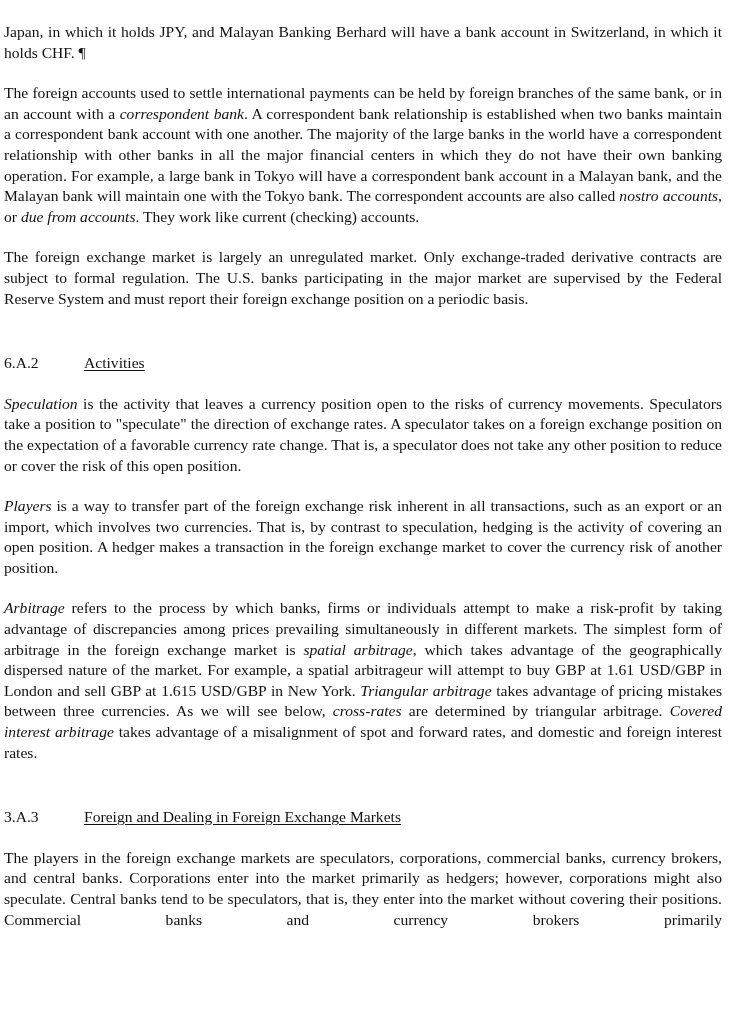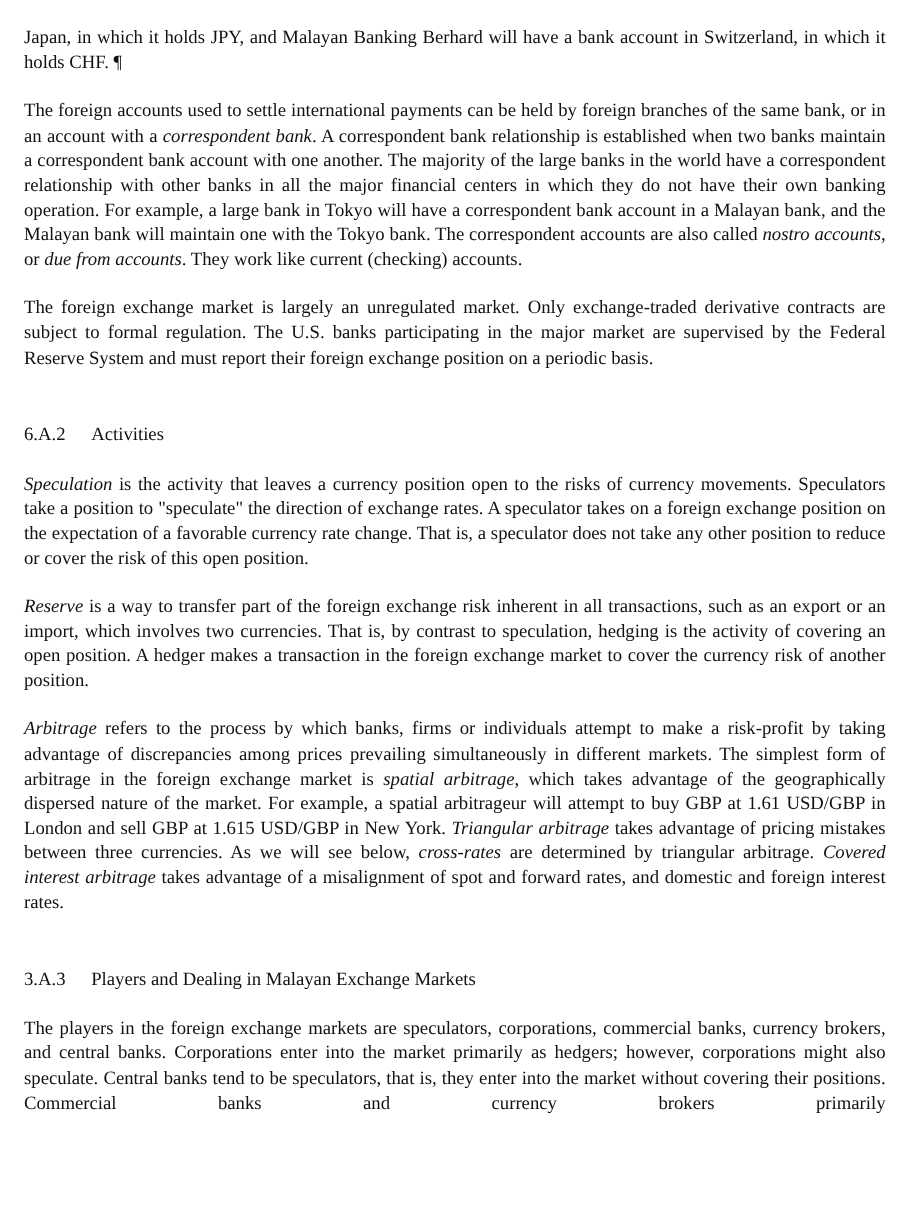--- a/index.html
+++ b/index.html
@@ -10,21 +10,21 @@
   body {
     width: 755px;
     height: 1023px;
     overflow: hidden;
     position: relative;
     font-family: "Liberation Serif", "DejaVu Serif", serif;
     color: #111111;
   }
   .page {
     position: absolute;
-    left: 20px;
+    left: 4px;
     top: 22px;
     width: 718px;
     font-size: 15.6px;
     line-height: 20.6px;
   }
   .para {
     margin: 0;
     text-align: justify;
     text-align-last: left;
   }
@@ -33,21 +33,23 @@
   .heading {
     margin: 0;
     font-size: 15.6px;
     line-height: 20.6px;
   }
   .heading .num {
     display: inline-block;
     width: 56px;
   }
   .heading .title {
+    text-decoration: underline;
     text-underline-offset: 2px;
+    margin-left: 24px;
   }
   em { font-style: italic; }
   .pilcrow { font-family: "Liberation Serif", serif; }
 </style>
 </head>
 <body>
 
 <div class="page">
 
   <p class="para"><span>Japan, in which it holds JPY, and Malayan Banking Berhard will have a bank account in Switzerland, in which it holds CHF. </span><span class="pilcrow">¶</span></p>
@@ -63,27 +65,27 @@
   <div class="gap-44"></div>
 
   <p class="heading"><span class="num">6.A.2</span><span class="title">Activities</span></p>
 
   <div class="gap-20"></div>
 
   <p class="para"><em>Speculation</em><span> is the activity that leaves a currency position open to the risks of currency movements. Speculators take a position to "speculate" the direction of exchange rates. A speculator takes on a foreign exchange position on the expectation of a favorable currency rate change. That is, a speculator does not take any other position to reduce or cover the risk of this open position.</span></p>
 
   <div class="gap-20"></div>
 
-  <p class="para"><em>Reserve</em><span> is a way to transfer part of the foreign exchange risk inherent in all transactions, such as an export or an import, which involves two currencies. That is, by contrast to speculation, hedging is the activity of covering an open position. A hedger makes a transaction in the foreign exchange market to cover the currency risk of another position.</span></p>
+  <p class="para"><em>Players</em><span> is a way to transfer part of the foreign exchange risk inherent in all transactions, such as an export or an import, which involves two currencies. That is, by contrast to speculation, hedging is the activity of covering an open position. A hedger makes a transaction in the foreign exchange market to cover the currency risk of another position.</span></p>
 
   <div class="gap-20"></div>
 
   <p class="para"><em>Arbitrage</em><span> refers to the process by which banks, firms or individuals attempt to make a risk-profit by taking advantage of discrepancies among prices prevailing simultaneously in different markets. The simplest form of arbitrage in the foreign exchange market is </span><em>spatial arbitrage</em><span>, which takes advantage of the geographically dispersed nature of the market. For example, a spatial arbitrageur will attempt to buy GBP at 1.61 USD/GBP in London and sell GBP at 1.615 USD/GBP in New York. </span><em>Triangular arbitrage</em><span> takes advantage of pricing mistakes between three currencies. As we will see below, </span><em>cross-rates</em><span> are determined by triangular arbitrage. </span><em>Covered interest arbitrage</em><span> takes advantage of a misalignment of spot and forward rates, and domestic and foreign interest rates.</span></p>
 
   <div class="gap-44"></div>
 
-  <p class="heading"><span class="num">3.A.3</span><span class="title">Players and Dealing in Malayan Exchange Markets</span></p>
+  <p class="heading"><span class="num">3.A.3</span><span class="title">Foreign and Dealing in Foreign Exchange Markets</span></p>
 
   <div class="gap-20"></div>
 
   <p class="para" style="text-align-last: justify;">The players in the foreign exchange markets are speculators, corporations, commercial banks, currency brokers, and central banks. Corporations enter into the market primarily as hedgers; however, corporations might also speculate. Central banks tend to be speculators, that is, they enter into the market without covering their positions. Commercial banks and currency brokers primarily</p>
 
 </div>
 
 </body></html>

